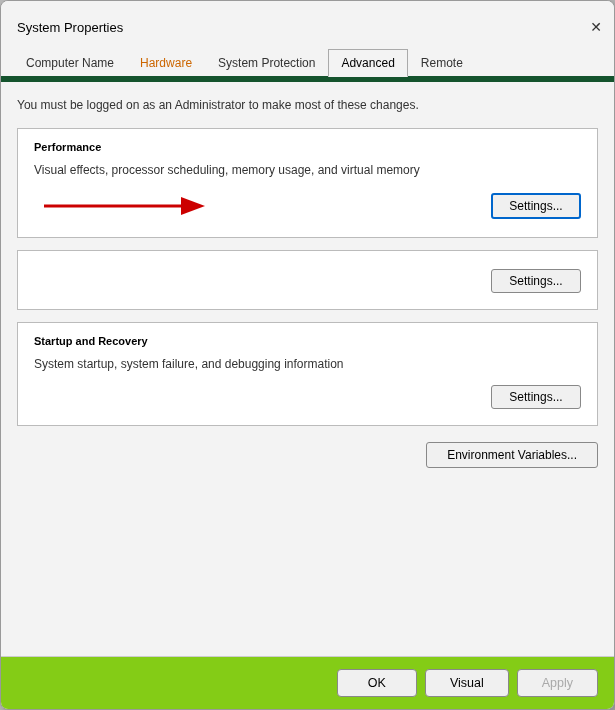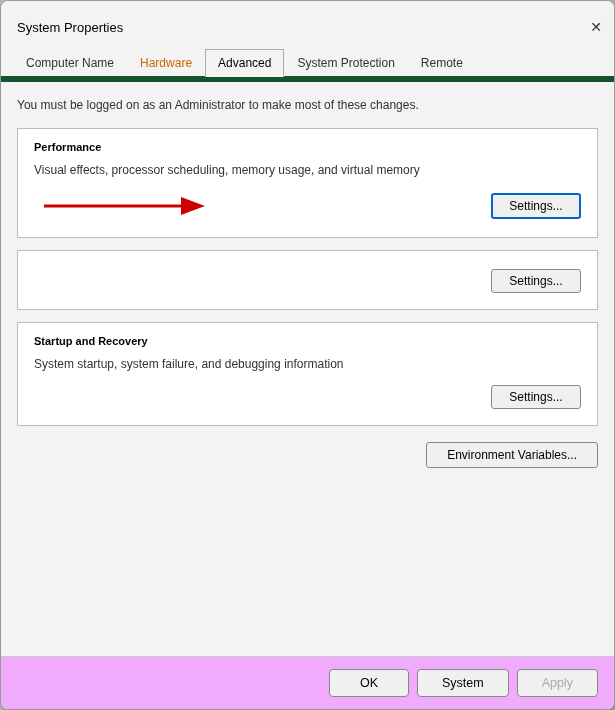--- a/index.html
+++ b/index.html
@@ -178,21 +178,21 @@
       font-size: 12px;
       color: #000;
     }
 
     .footer {
       padding: 12px 16px;
       display: flex;
       justify-content: flex-end;
       gap: 8px;
       border-top: 1px solid #ccc;
-      background: #f0abfc;
+      background: #84cc16;
     }
 
     .footer-btn {
       padding: 6px 24px;
       background: #f0f0f0;
       border: 1px solid #888;
       border-radius: 4px;
       cursor: pointer;
       font-size: 12.5px;
       color: #000;
@@ -210,22 +210,22 @@
 <div class="dialog">
 
   <div class="title-bar">
     <span class="title-bar-text">System Properties</span>
     <button class="close-btn">✕</button>
   </div>
 
   <div class="tabs">
     <div class="tab">Computer Name</div>
     <div class="tab colored">Hardware</div>
+    <div class="tab">System Protection</div>
     <div class="tab active">Advanced</div>
-    <div class="tab">System Protection</div>
     <div class="tab">Remote</div>
   </div>
 
   <div class="content">
 
     <p class="info-text">You must be logged on as an Administrator to make most of these changes.</p>
 
     <div class="section-box">
       <span class="section-title black">Performance</span>
       <span class="section-desc">Visual effects, processor scheduling, memory usage, and virtual memory</span>
@@ -258,17 +258,17 @@
     </div>
 
     <div class="env-btn-row">
       <button class="env-btn">Environment Variables...</button>
     </div>
 
   </div>
 
   <div class="footer">
     <button class="footer-btn">OK</button>
-    <button class="footer-btn">System</button>
+    <button class="footer-btn">Visual</button>
     <button class="footer-btn disabled">Apply</button>
   </div>
 
 </div>
 
 </body></html>

